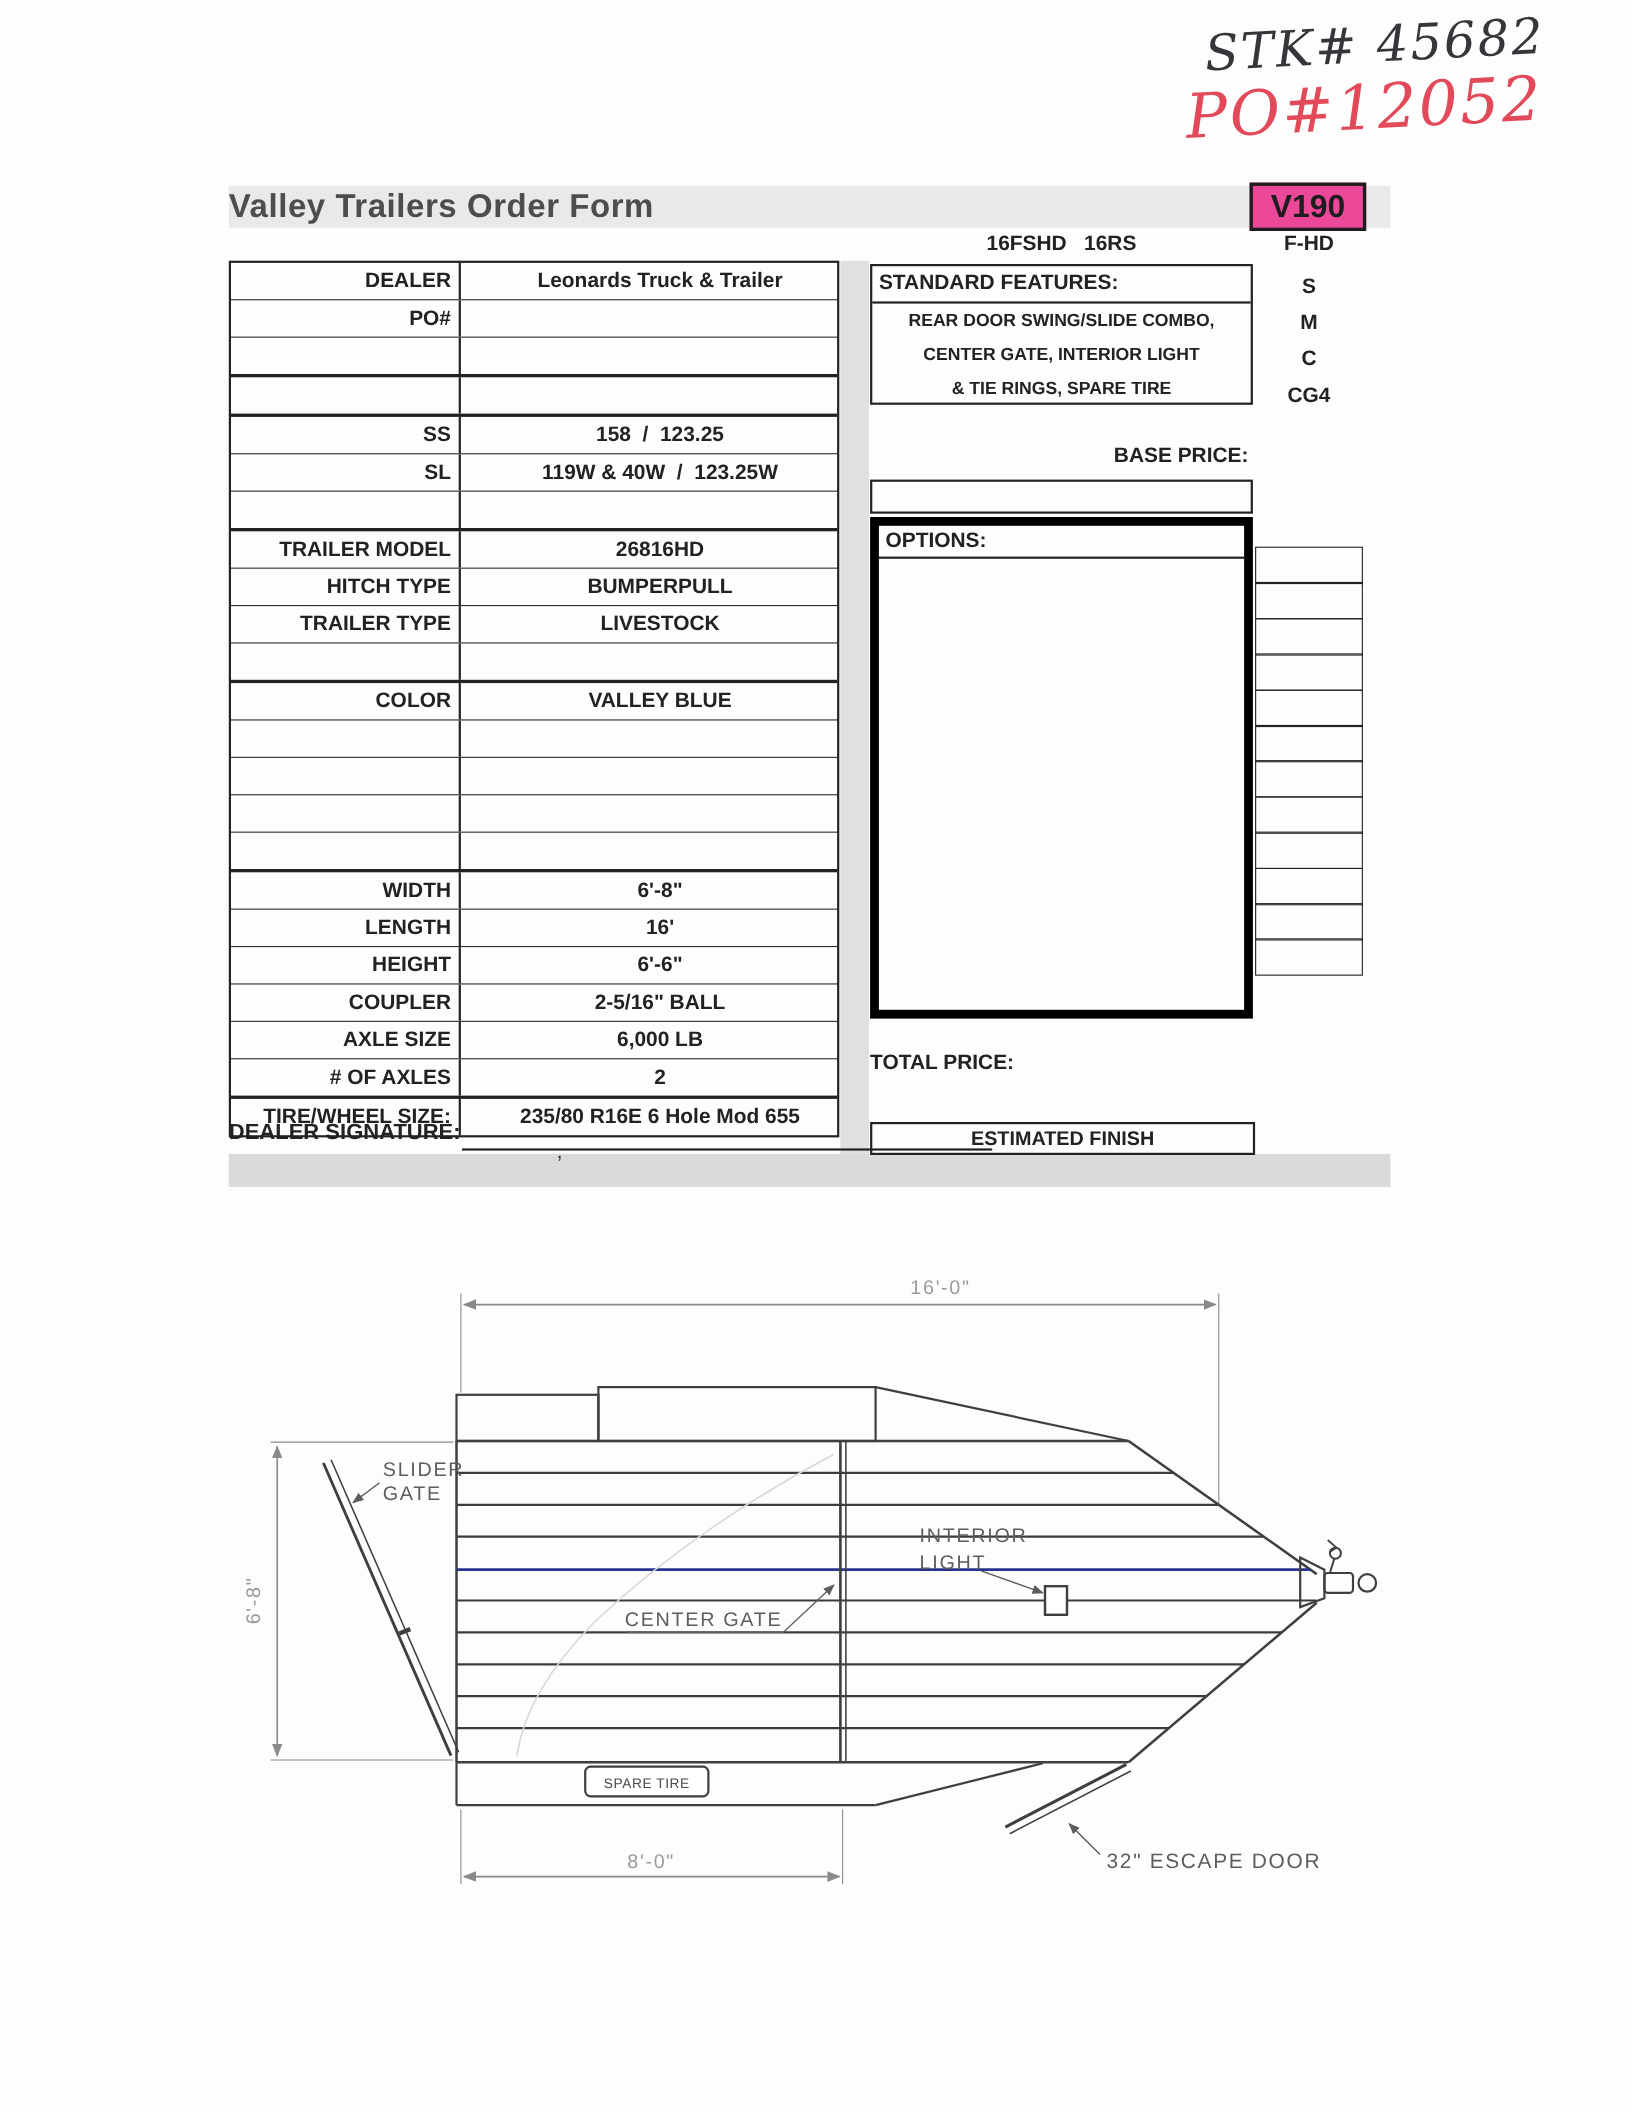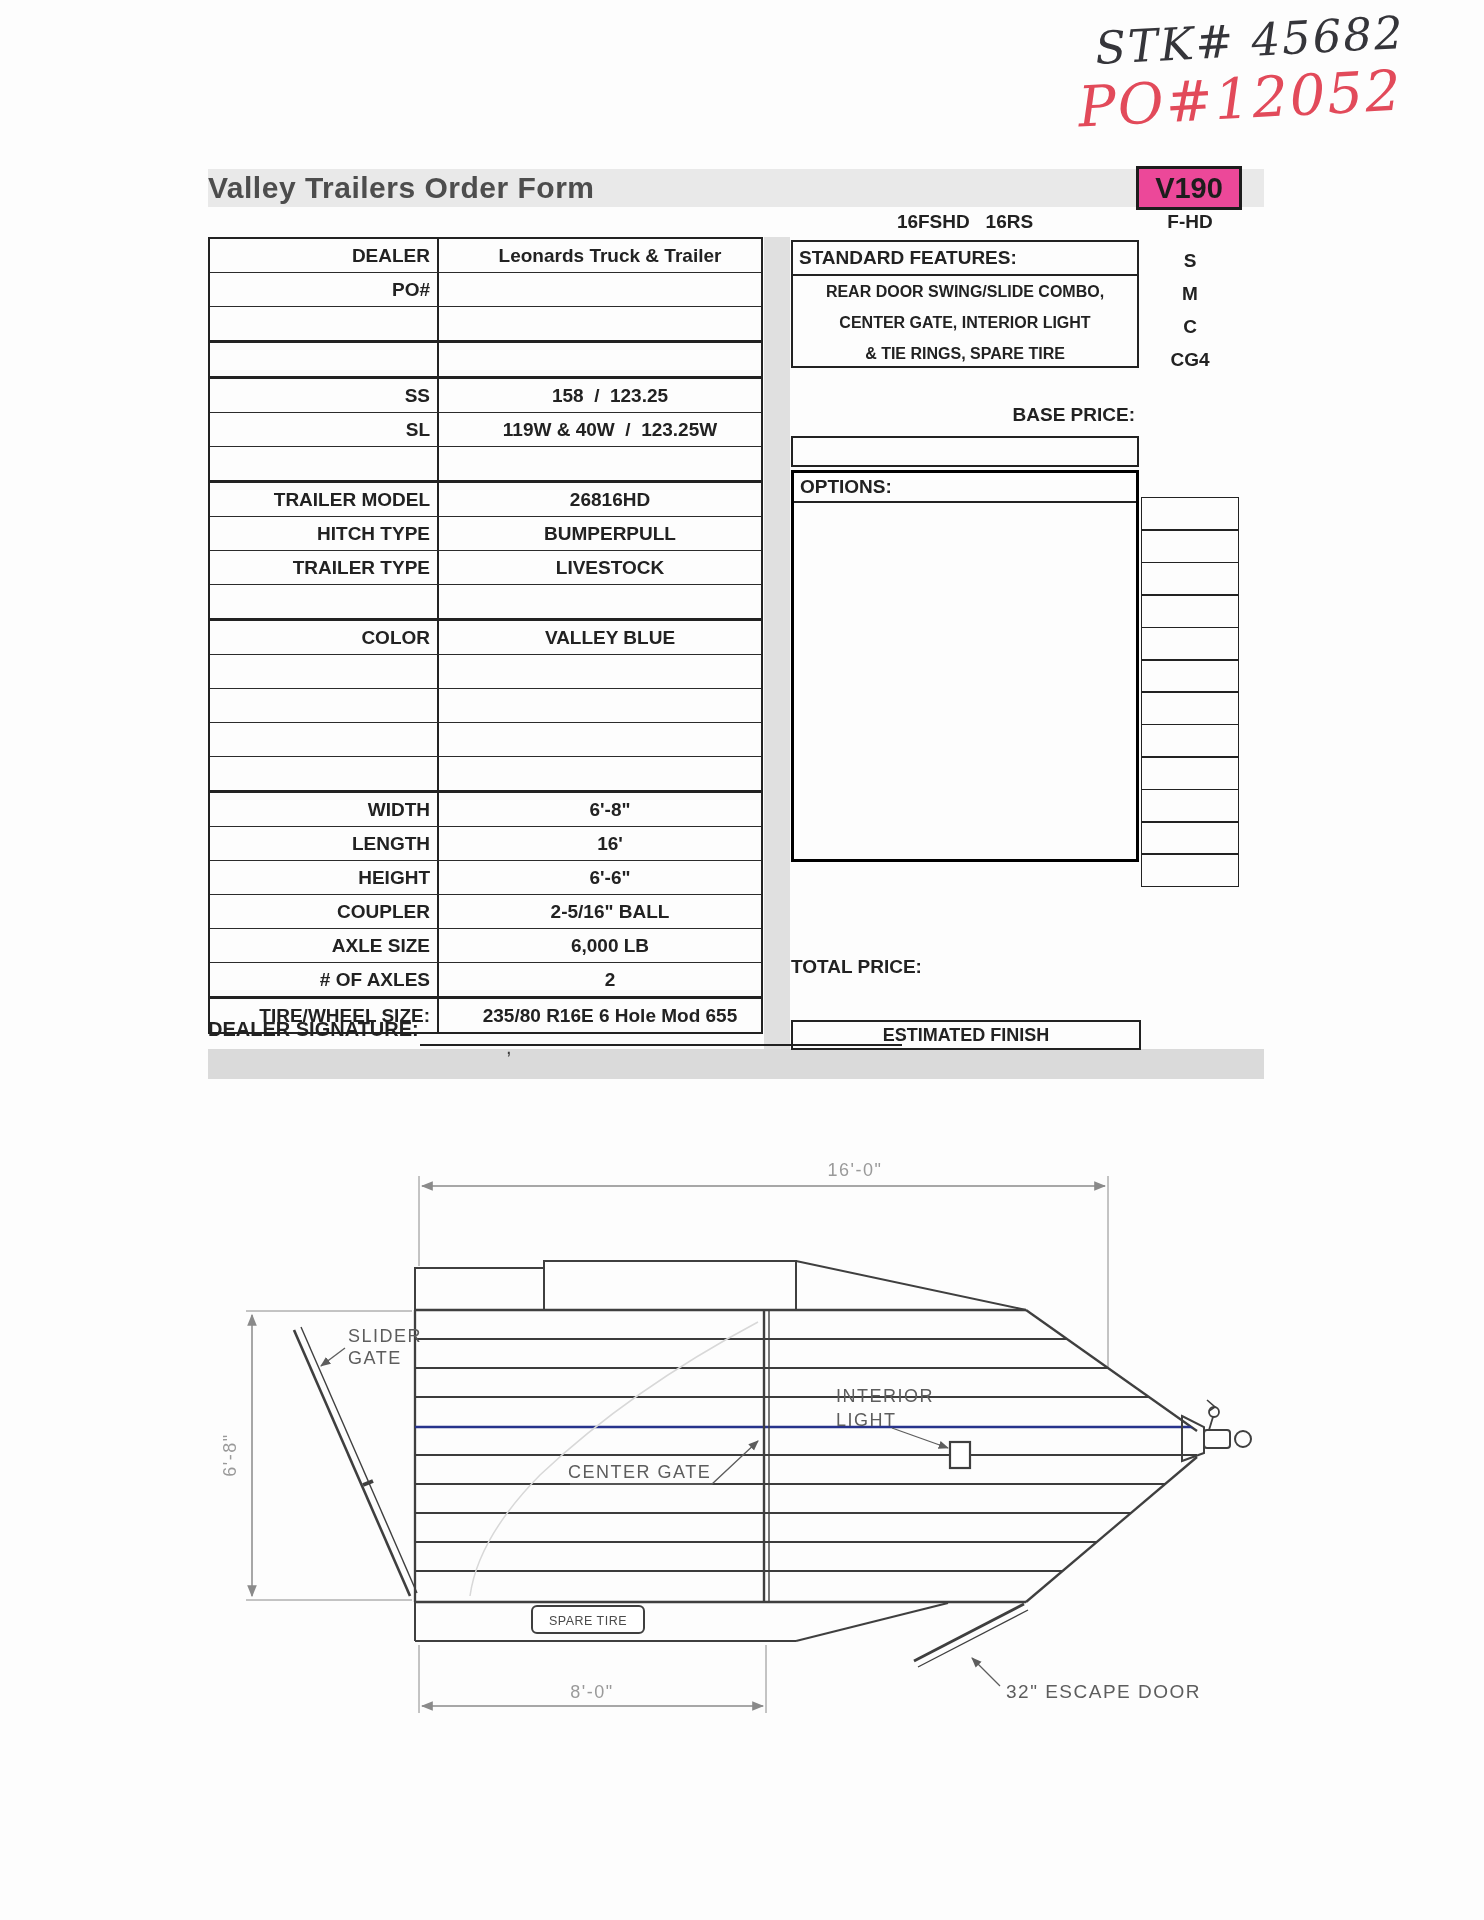--- a/index.html
+++ b/index.html
@@ -14,38 +14,38 @@
   .title{left:208px;top:171px;width:930px;text-align:left;font-size:30px;font-weight:bold;
          color:#4d4d4d;letter-spacing:.5px;}
   .v190{left:1136px;top:166px;width:100px;height:38px;border:3px solid #1d1d1d;background:#ec4899;
         text-align:center;font-size:29px;font-weight:bold;line-height:38px;color:#1d1d1d;}
   
   .hand{font-family:"DejaVu Serif",serif;font-style:italic;white-space:pre;}
   .hand-stk{left:1095px;top:14px;font-size:45px;color:#35353a;transform:rotate(-3deg);letter-spacing:2px;}
   .hand-po{left:1078px;top:66px;font-size:56px;color:#e24a5a;transform:rotate(-3deg);letter-spacing:2px;}
   
   #order-table{left:208px;top:237px;width:551px;border:2.5px solid #222;background:transparent;}
-  .row{display:flex;height:33px;border-top:1.5px solid #2b2b2b;padding-left:20px;}
+  .row{display:flex;height:33px;border-top:1.5px solid #2b2b2b;}
   .row:first-child{border-top:none;}
   .row.grp{border-top:3px solid #222;}
   .cell-l{width:209px;border-right:2.5px solid #222;text-align:right;padding-right:7px;
           font-weight:bold;font-size:19px;line-height:33px;box-sizing:border-box;white-space:pre;}
   .cell-v{flex:1;text-align:center;font-weight:bold;font-size:19px;line-height:33px;white-space:pre;margin-left:20px;}
   
   .codes-row{left:791px;top:211px;width:348px;text-align:center;font-weight:bold;font-size:19px;white-space:pre;}
   .code-fhd{left:1141px;top:211px;width:98px;text-align:center;font-weight:bold;font-size:19px;}
   .features-box{left:791px;top:240px;width:348px;height:128px;border:2.5px solid #222;box-sizing:border-box;}
   .features-head{height:32px;border-bottom:2px solid #222;font-weight:bold;font-size:19px;
                  line-height:32px;padding-left:6px;}
   .feature-line{height:31px;text-align:center;font-weight:bold;font-size:16px;line-height:32px;}
   #feature-codes{left:1141px;top:244px;width:98px;}
   .feature-code{height:33px;text-align:center;font-weight:bold;font-size:19px;line-height:33px;}
   .base-price{left:791px;top:404px;width:344px;text-align:right;font-weight:bold;font-size:19px;}
   .base-box{left:791px;top:436px;width:348px;height:31px;border:2px solid #222;box-sizing:border-box;}
-  .options-box{left:791px;top:470px;width:348px;height:392px;border:3px solid #000000;box-sizing:border-box;}
+  .options-box{left:791px;top:470px;width:348px;height:456px;border:8px solid #000000;box-sizing:border-box;}
   .options-head{height:28px;border-bottom:2px solid #222;font-weight:bold;font-size:19px;
                 line-height:28px;padding-left:6px;}
   #option-boxes{left:1141px;top:497px;width:98px;}
   .opt-box{height:34px;border:1.6px solid #222;box-sizing:border-box;margin-top:-1.6px;}
   .opt-box:first-child{margin-top:0;}
   .total-price{left:791px;top:956px;width:344px;text-align:left;font-weight:bold;font-size:19px;}
   .est-finish{left:791px;top:1020px;width:350px;height:30px;border:2.5px solid #222;box-sizing:border-box;
               text-align:center;font-weight:bold;font-size:18px;line-height:26px;}
   
   .dealer-sig{left:208px;top:1018px;font-weight:bold;font-size:20px;}

